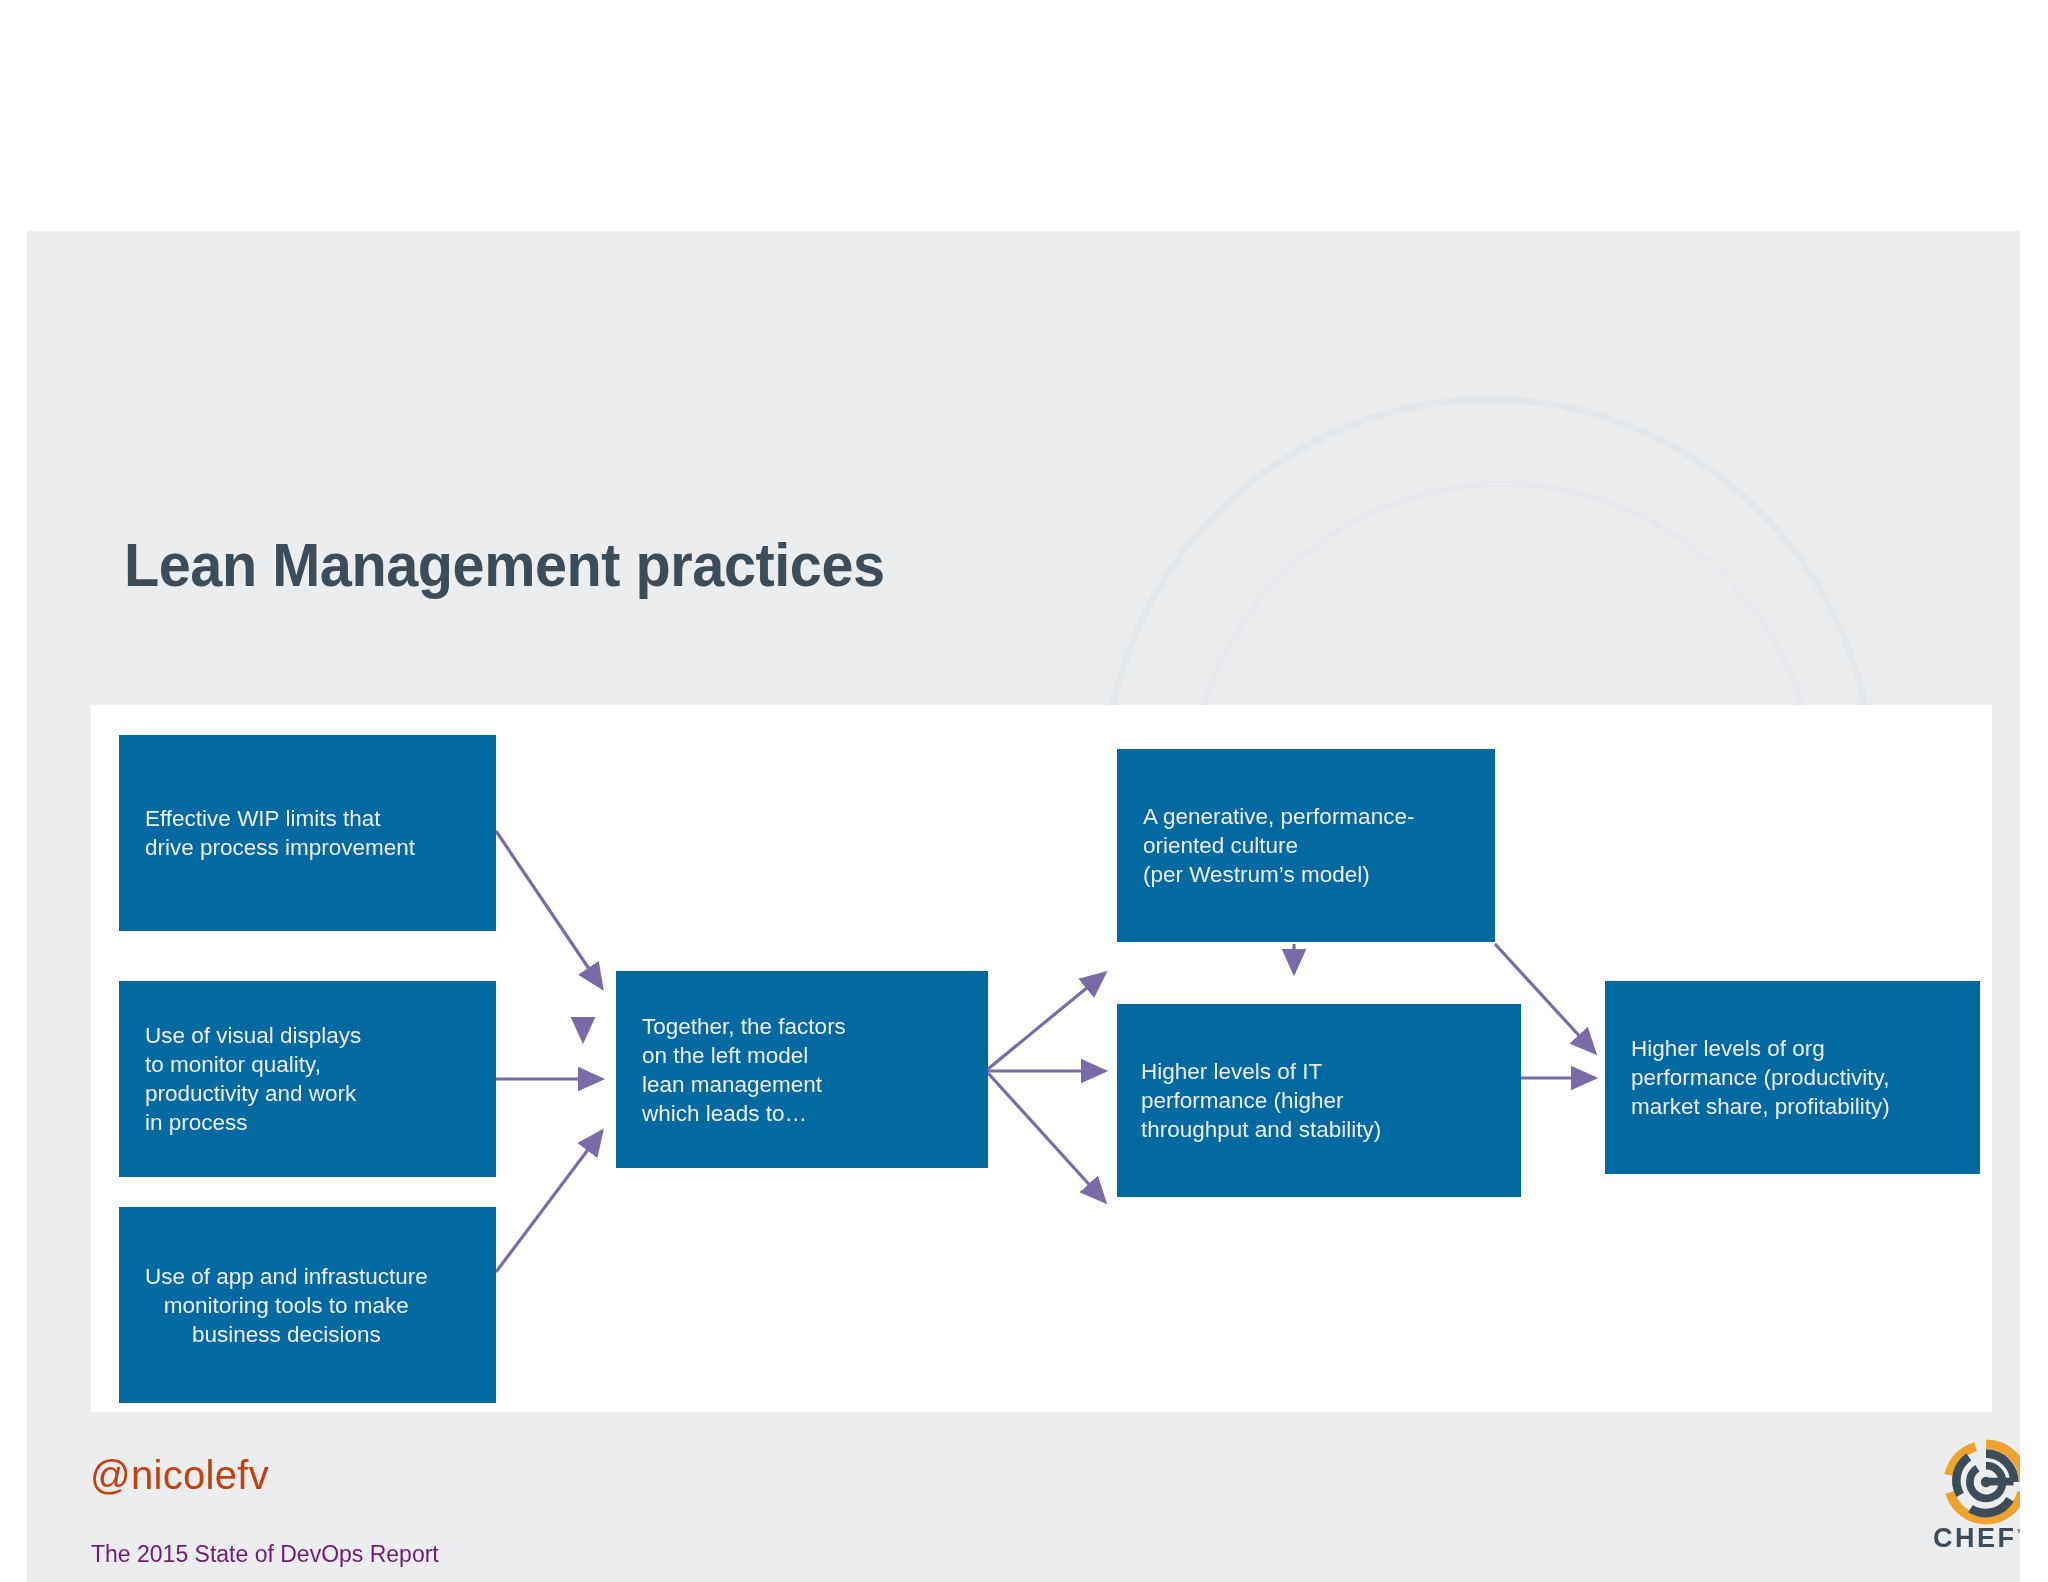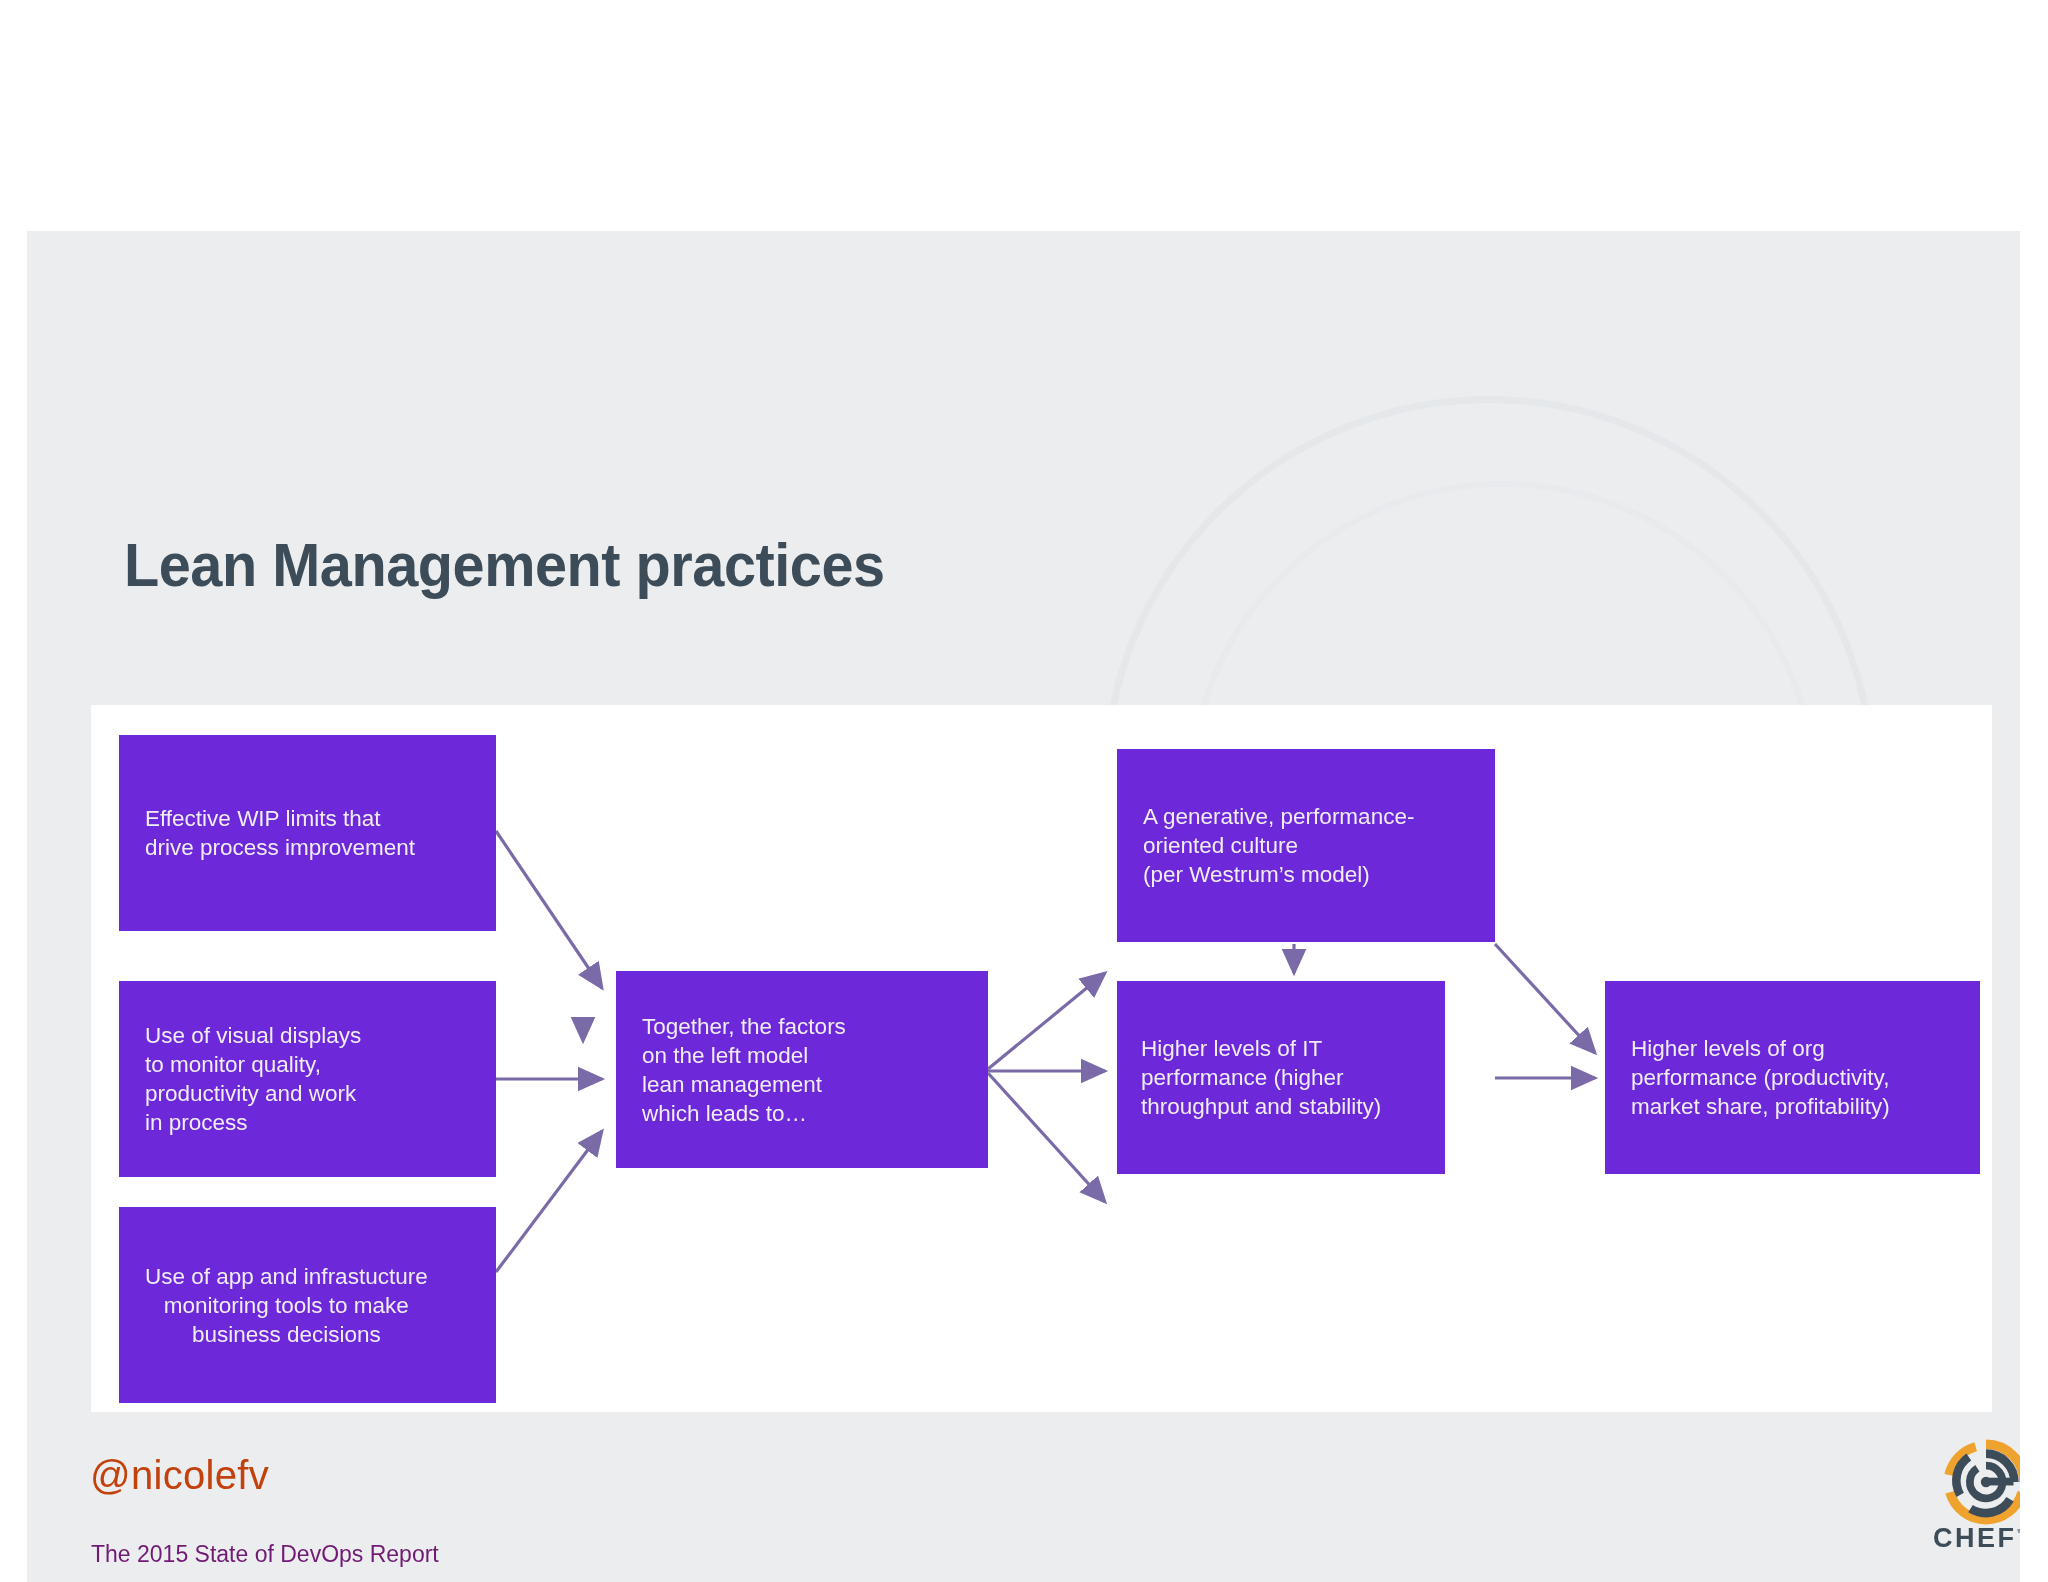--- a/index.html
+++ b/index.html
@@ -70,40 +70,40 @@
     left: 64px;
     top: 474px;
     width: 1901px;
     height: 707px;
     background: #ffffff;
   }
 
   
   .box {
     position: absolute;
-    background: #6d28d9;
+    background: #0369a1;
     color: #f0edf7;
     font-size: 22.5px;
     line-height: 29px;
     box-sizing: border-box;
     padding: 0 26px;
     display: flex;
     align-items: center;
   }
   .box .txt { display: block; white-space: pre-line; }
 
   
   #box-wip        { left: 92px;  top: 504px;  width: 377px; height: 196px; }
   #box-visual     { left: 92px;  top: 750px;  width: 377px; height: 196px; }
   #box-monitoring { left: 92px;  top: 976px;  width: 377px; height: 196px; text-align: center; }
   
   #box-together   { left: 589px; top: 740px;  width: 372px; height: 197px; }
   
   #box-culture    { left: 1090px; top: 518px; width: 378px; height: 193px; }
-  #box-itperf     { left: 1090px; top: 750px; width: 328px; height: 193px; padding-left: 24px; }
+  #box-itperf     { left: 1090px; top: 773px; width: 404px; height: 193px; padding-left: 24px; }
   #box-burnout    { left: 1090px; top: 968px; width: 378px; height: 193px; }
   #box-orgperf    { left: 1578px; top: 750px; width: 375px; height: 193px; }
 
   
   #connectors {
     position: absolute;
     left: 0; top: 0;
     width: 1993px;
     height: 1352px;
     pointer-events: none;

